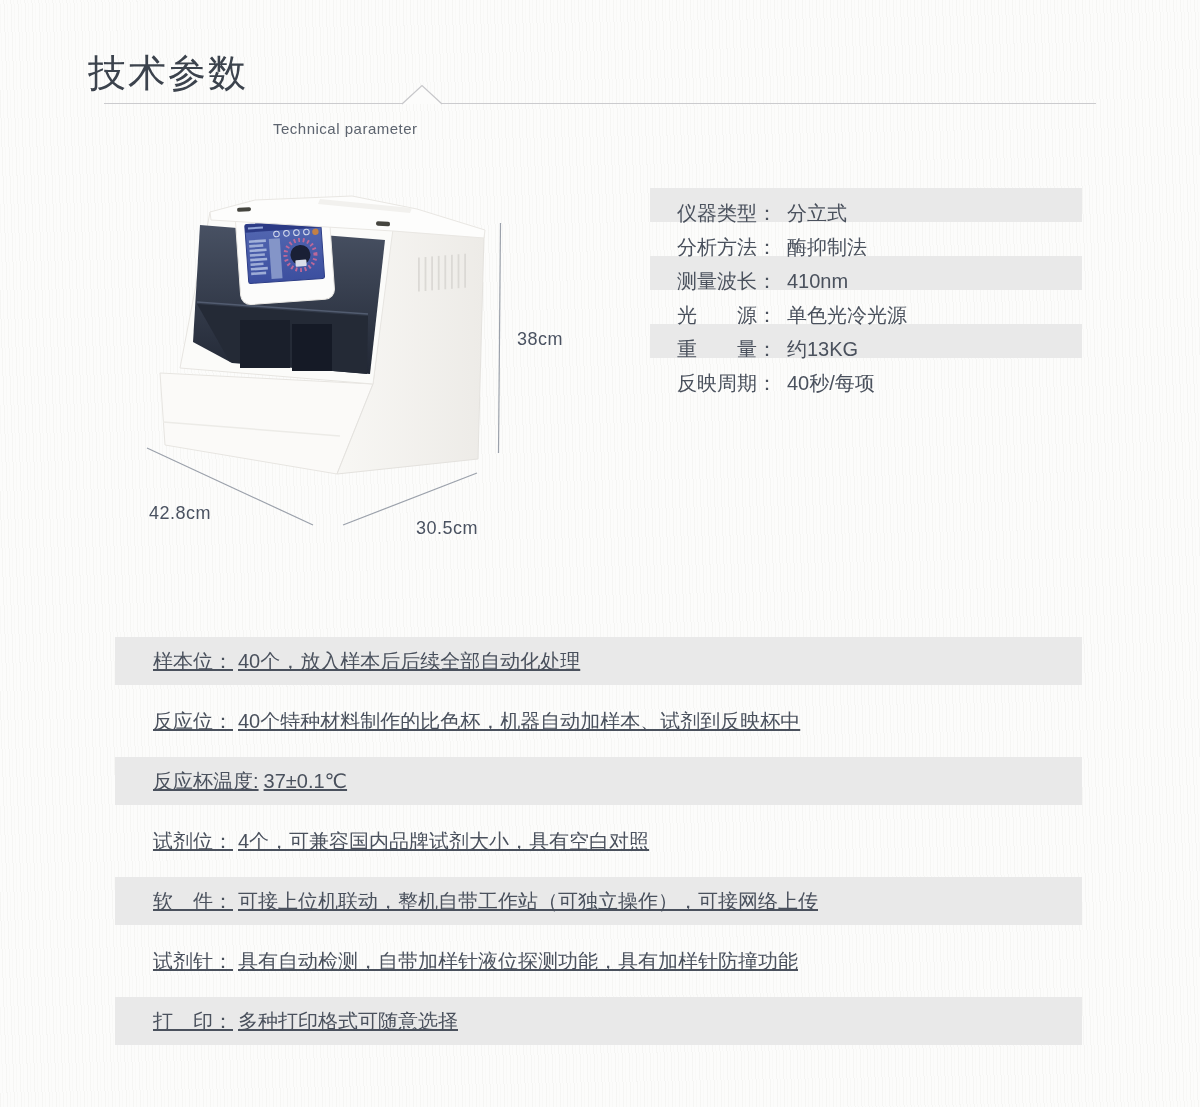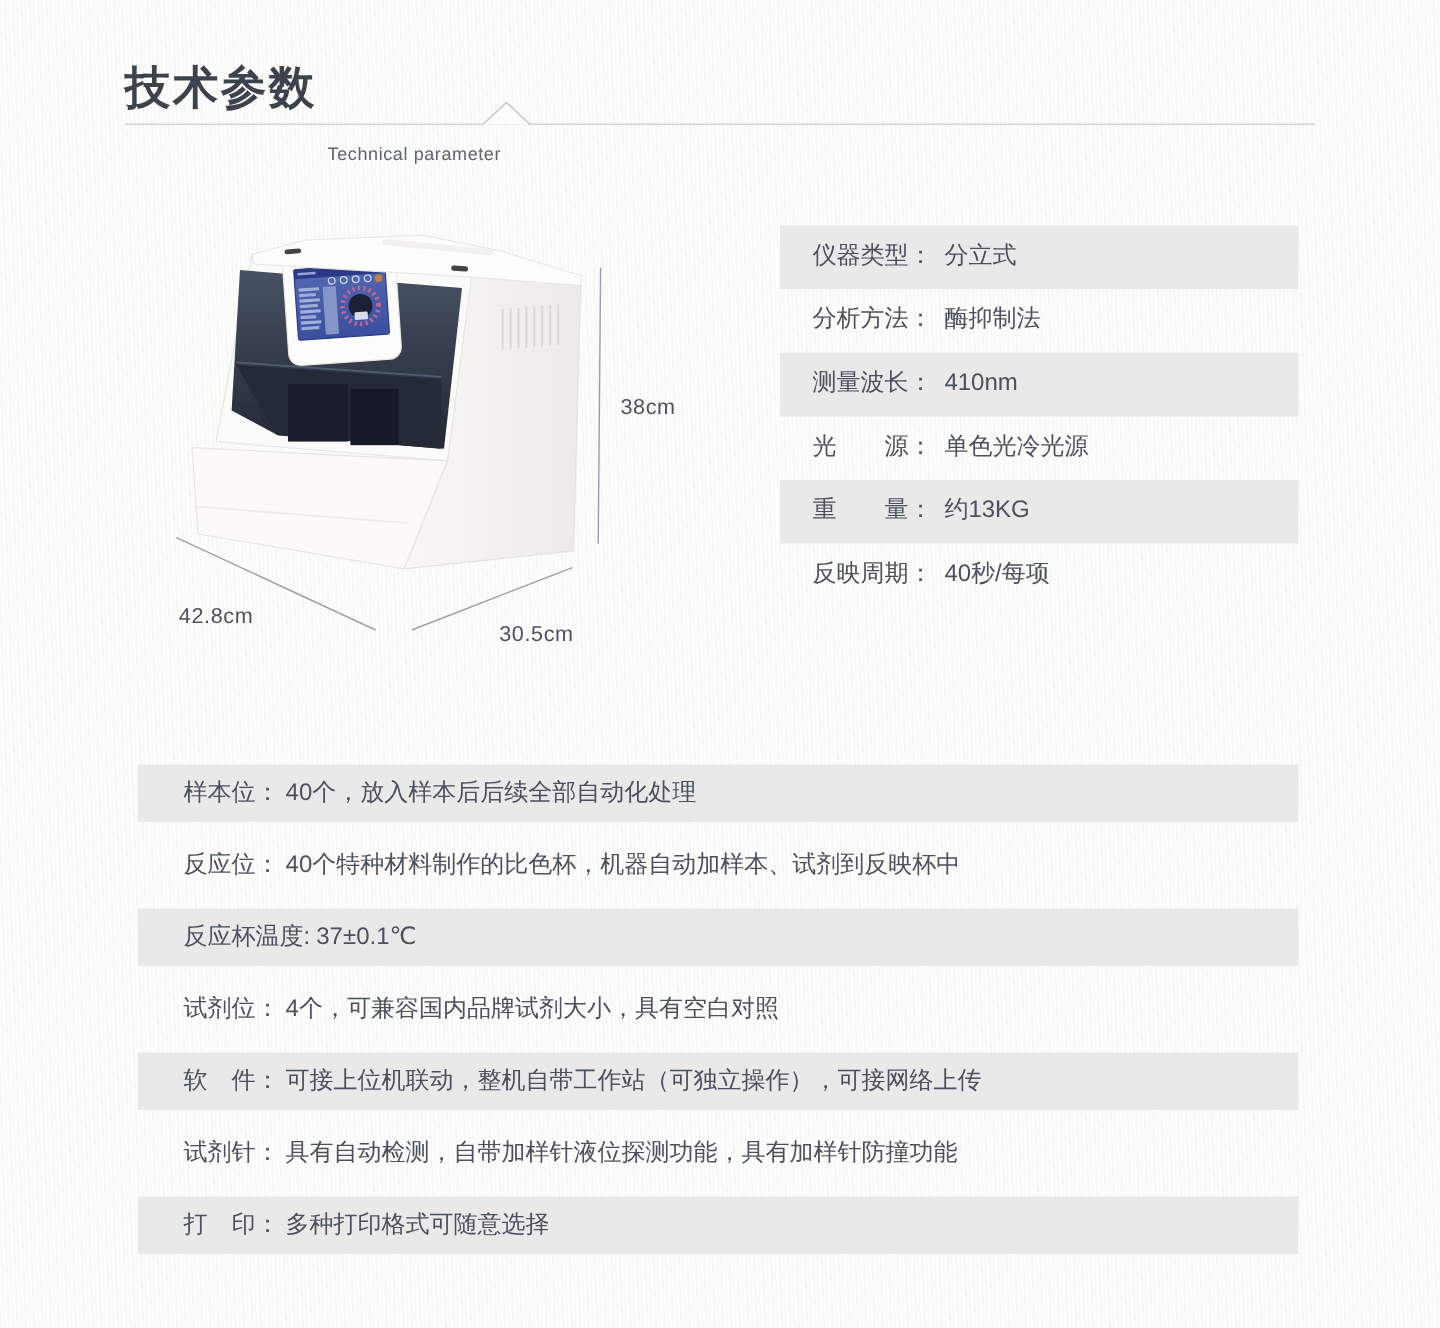--- a/index.html
+++ b/index.html
@@ -10,52 +10,52 @@
     font-family:"Liberation Sans","DejaVu Sans",sans-serif;
     color:#4b5160;
     background:
       repeating-linear-gradient(88deg,
         rgba(226,226,222,.25) 0 1px, rgba(255,255,255,0) 1px 3px,
         rgba(234,234,230,.18) 3px 4px, rgba(255,255,255,0) 4px 7px),
       #fcfcfb;
   }
   
   .title{
-    position:absolute;left:104px;top:48px;
-    font-size:38px;font-weight:bold;color:#3c434d;letter-spacing:2px;
+    position:absolute;left:88px;top:48px;
+    font-size:38px;font-weight:normal;color:#3c434d;letter-spacing:2px;
   }
   .subtitle{
     position:absolute;left:273px;top:74px;
     font-size:15px;color:#5d646f;letter-spacing:.5px;margin-top:46px;
   }
   .rule{
     position:absolute;left:104px;top:103px;width:992px;height:0;
     border-top:1px solid #cbcbce;
   }
   .chevron{position:absolute;left:401px;top:84px;width:42px;height:21px;}
   
   .dim-label{
     position:absolute;font-size:18px;color:#4a5261;letter-spacing:.5px;
   }
   .dim-height{left:517px;top:329px;}
   .dim-width{left:149px;top:503px;}
   .dim-depth{left:416px;top:518px;}
   
   .spec-table{position:absolute;left:650px;top:188px;width:432px;}
   .spec-row{
-    height:53px;line-height:50px;padding-left:27px;
+    height:34px;line-height:50px;padding-left:27px;
     font-size:20px;color:#4a515d;white-space:nowrap;
   }
   .spec-row:nth-child(odd){background:#e9e9e9;}
   .spec-value{margin-left:10px;}
   
   .feature-list{position:absolute;left:115px;top:637px;width:967px;}
   .feature-row{
     height:48px;line-height:48px;padding-left:38px;margin-bottom:12px;
-    font-size:20px;color:#4a515d;white-space:nowrap;
+    font-size:20px;color:#4a515d;white-space:nowrap;text-decoration:underline;
   }
   .feature-row:nth-child(odd){background:#e9e9e9;}
   .feature-value{margin-left:5px;}
   .device-svg{position:absolute;left:140px;top:182px;width:440px;height:380px;}
 </style>
 </head>
 <body>
 
 <div class="page">
 

